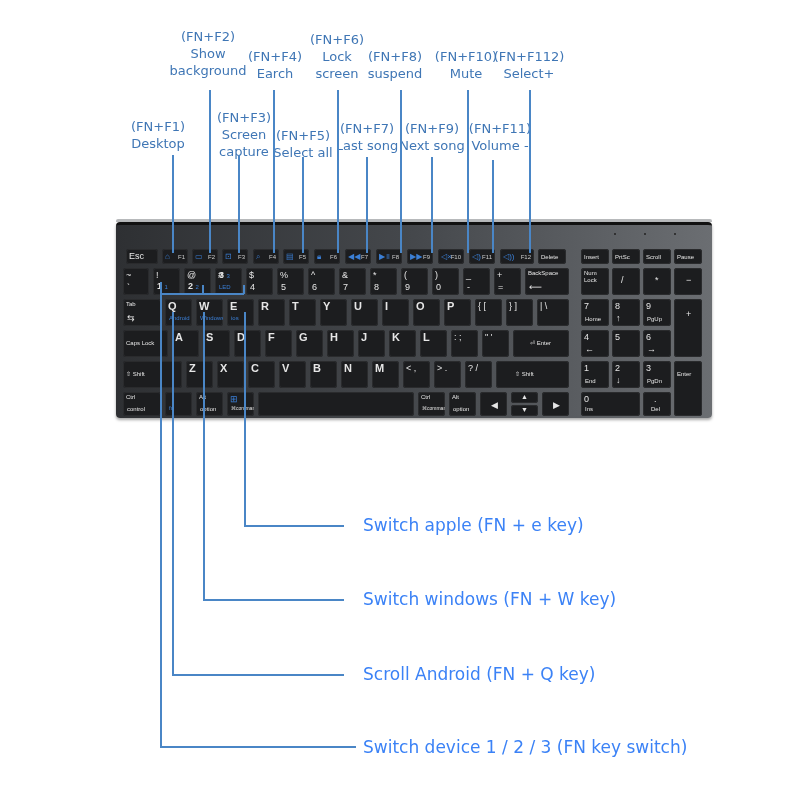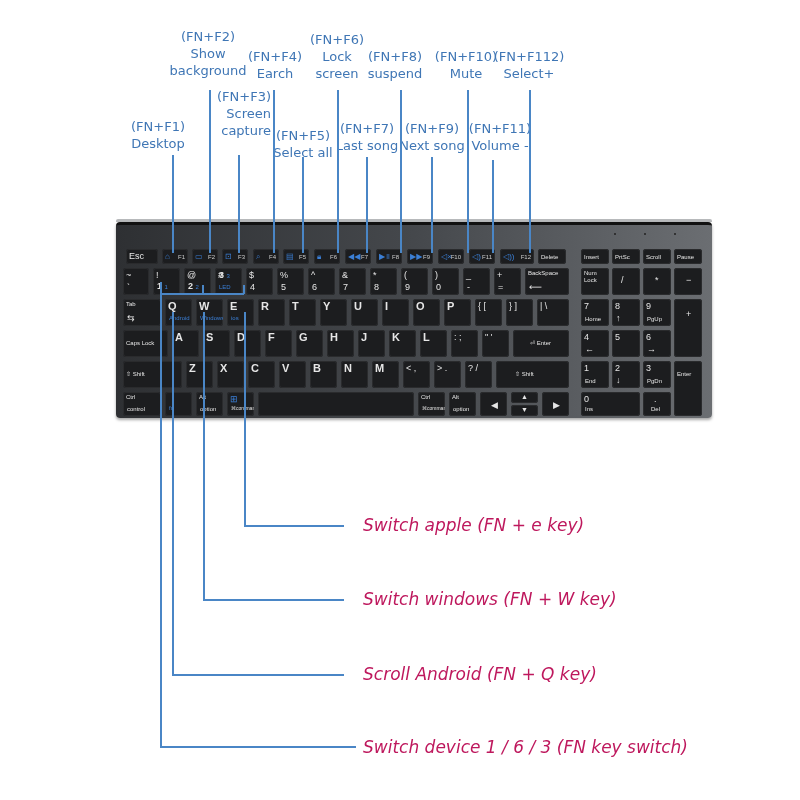--- a/index.html
+++ b/index.html
@@ -1,21 +1,21 @@
 <!DOCTYPE html>
 <html><head>
 <meta charset="utf-8">
 <style>
   * { box-sizing: border-box; margin: 0; padding: 0; }
   html, body { width: 800px; height: 800px; background: #ffffff; overflow: hidden; }
   body { position: relative; font-family: "DejaVu Sans", sans-serif; }
   .callout { position: absolute; color: #3f76b5; font-size: 13px; line-height: 17px; text-align: center; white-space: nowrap; transform: translateX(-50%); }
   .vline { position: absolute; width: 2px; background: #4a86c6; }
   .hline { position: absolute; height: 2px; background: #4a86c6; }
-  .bottom-label { position: absolute; color: #be185d; font-size: 17px; line-height: 20px; white-space: nowrap; font-style: italic; }
+  .bottom-label { position: absolute; color: #3b82f6; font-size: 17px; line-height: 20px; white-space: nowrap; }
   .keyboard { position: absolute; left: 116px; top: 222px; width: 596px; height: 196px; border-radius: 4px;
      background: linear-gradient(90deg, #2e3033 0%, #45484c 50%, #6b6e72 100%);
      border-top: 3px solid #111; box-shadow: 0 2px 3px rgba(0,0,0,0.35); }
   .kb-rim { position: absolute; left: 116px; top: 219px; width: 596px; height: 3px; background: #b7b9bb; border-radius: 2px 2px 0 0; }
   .key { position: absolute; background: #1c1d1f; border-radius: 3px; color: #e6e6e6; font-family: "Liberation Sans", sans-serif;
      font-size: 9px; line-height: 10px; padding: 2px 3px; box-shadow: inset 0 0 0 1px #2a2b2d; overflow: hidden; }
   .key .main { font-size: 11px; font-weight: bold; }
   .key .sub { position: absolute; left: 4px; bottom: 3px; font-size: 9px; }
   .key .blue { color: #3b7fd6; font-size: 6px; }
   .key .fn { position: absolute; right: 3px; bottom: 2px; font-size: 6px; color: #ccc; }
@@ -28,21 +28,21 @@
 
 <div class="callout" style="left:158px;top:118px;">
     <div>(FN+F1)</div>
     <div>Desktop</div>
   </div>
 <div class="callout" style="left:200px;top:28px;margin-left:8px;">
     <div>(FN+F2)</div>
     <div>Show</div>
     <div>background</div>
   </div>
-<div class="callout" style="left:244px;top:88px;text-align:right;">
+<div class="callout" style="left:244px;top:109px;">
     <div>(FN+F3)</div>
     <div>Screen</div>
     <div>capture</div>
   </div>
 <div class="callout" style="left:275px;top:48px;">
     <div>(FN+F4)</div>
     <div>Earch</div>
   </div>
 <div class="callout" style="left:303px;top:120px;margin-top:7px;">
     <div>(FN+F5)</div>
@@ -411,13 +411,13 @@
 
 <div class="vline" style="left:203px;top:312px;height:289px;"></div>
 <div class="hline" style="left:203px;top:599px;width:141px;"></div>
 
 <div class="vline" style="left:244px;top:312px;height:214px;"></div>
 <div class="hline" style="left:244px;top:525px;width:100px;"></div>
 
 <div class="bottom-label" style="left:363px;top:515px;">Switch apple (FN + e key)</div>
 <div class="bottom-label" style="left:363px;top:589px;">Switch windows (FN + W key)</div>
 <div class="bottom-label" style="left:363px;top:664px;">Scroll Android (FN + Q key)</div>
-<div class="bottom-label" style="left:363px;top:737px;">Switch device 1 / 6 / 3 (FN key switch)</div>
+<div class="bottom-label" style="left:363px;top:737px;">Switch device 1 / 2 / 3 (FN key switch)</div>
 
 </body></html>

